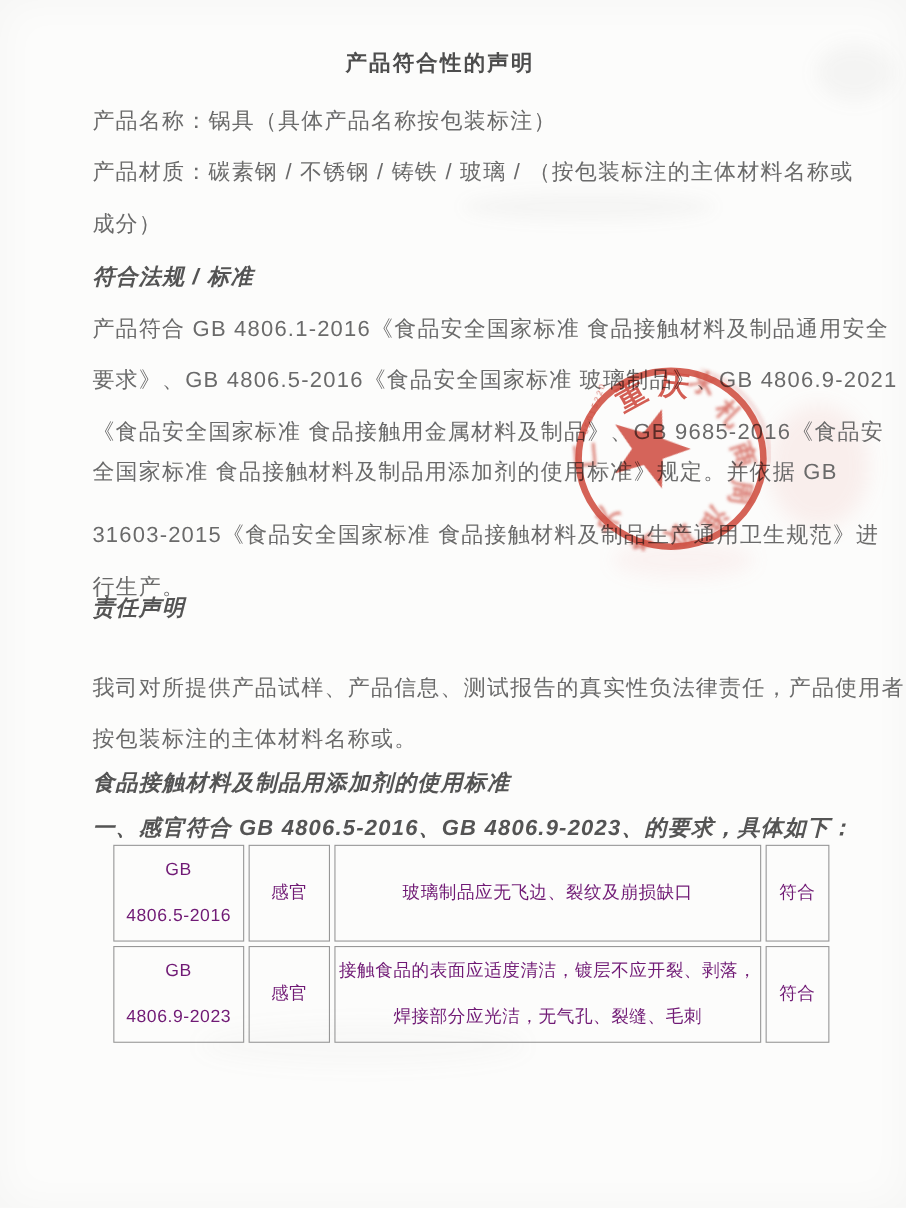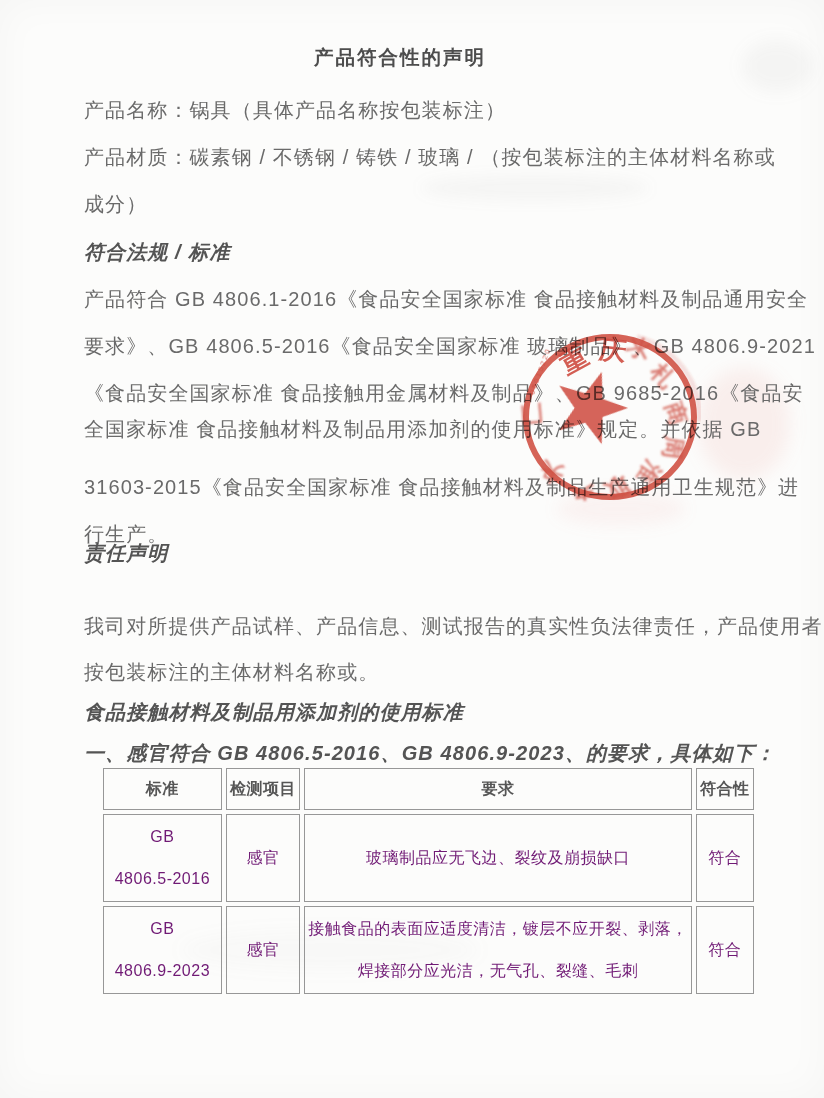--- a/index.html
+++ b/index.html
@@ -72,26 +72,20 @@
 <div class="tline bold" style="top:741px">一、感官符合 GB 4806.5-2016、GB 4806.9-2023、的要求，具体如下：</div>
 
 <table class="conformity">
   <colgroup>
     <col style="width:118px">
       <col style="width:74px">
       <col style="width:385px">
       <col style="width:58px">
   </colgroup>
   <tbody>
-      <tr>
-    <th>标准</th>
-    <th>检测项目</th>
-    <th>要求</th>
-    <th>符合性</th>
-  </tr>
   <tr>
     <td>GB
 4806.5-2016</td>
     <td>感官</td>
     <td>玻璃制品应无飞边、裂纹及崩损缺口</td>
     <td>符合</td>
   </tr>
   <tr>
     <td>GB
 4806.9-2023</td>

